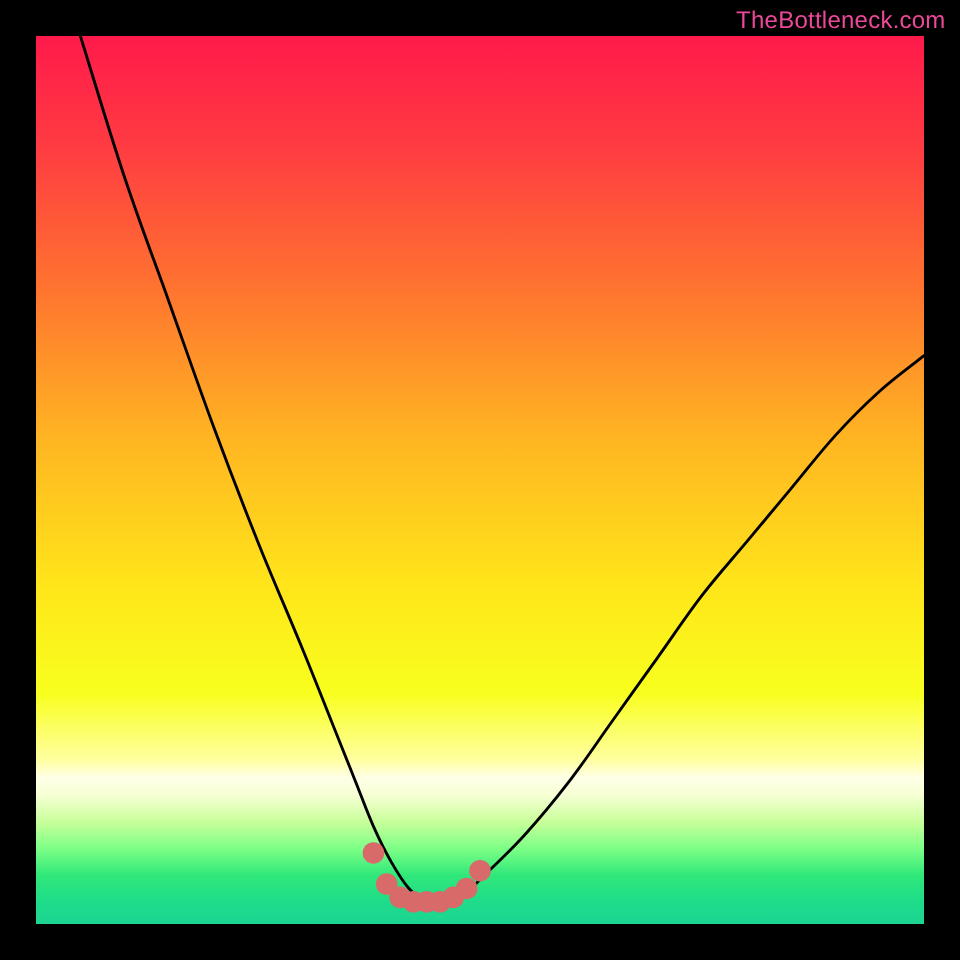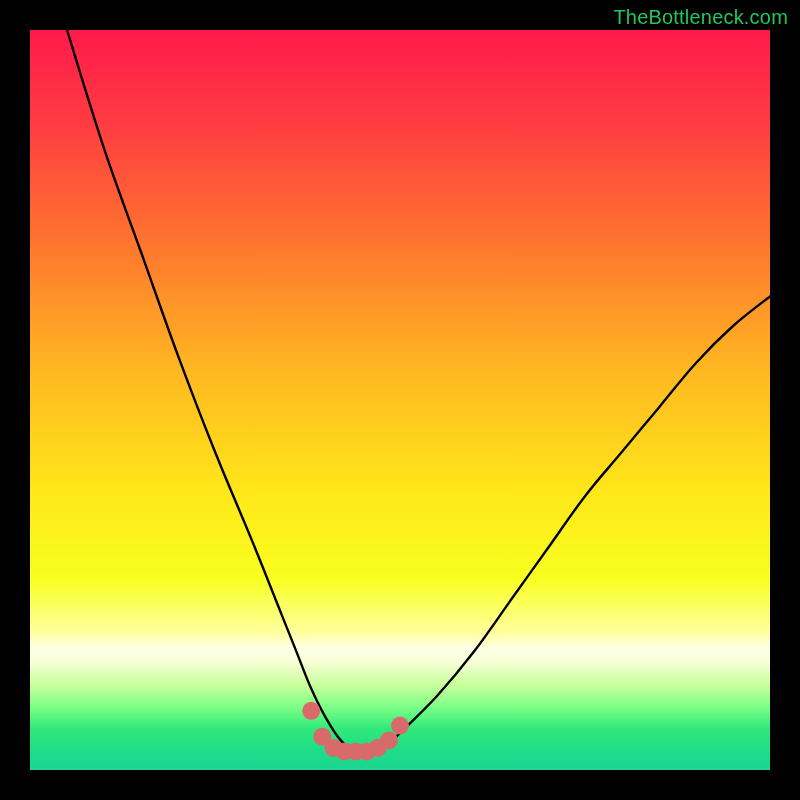--- a/index.html
+++ b/index.html
@@ -29,21 +29,21 @@
   }
   .plot-area svg {
     display: block;
     width: 740px;
     height: 740px;
   }
   .watermark {
     position: absolute;
     top: 6px;
     right: 12px;
-    color: #22c55e;
+    color: #ec4899;
     font-size: 20px;
     letter-spacing: 0.2px;
     user-select: none;
   }
 </style>
 </head>
 <body>
 
 <div class="frame">
   <div class="plot-area">

